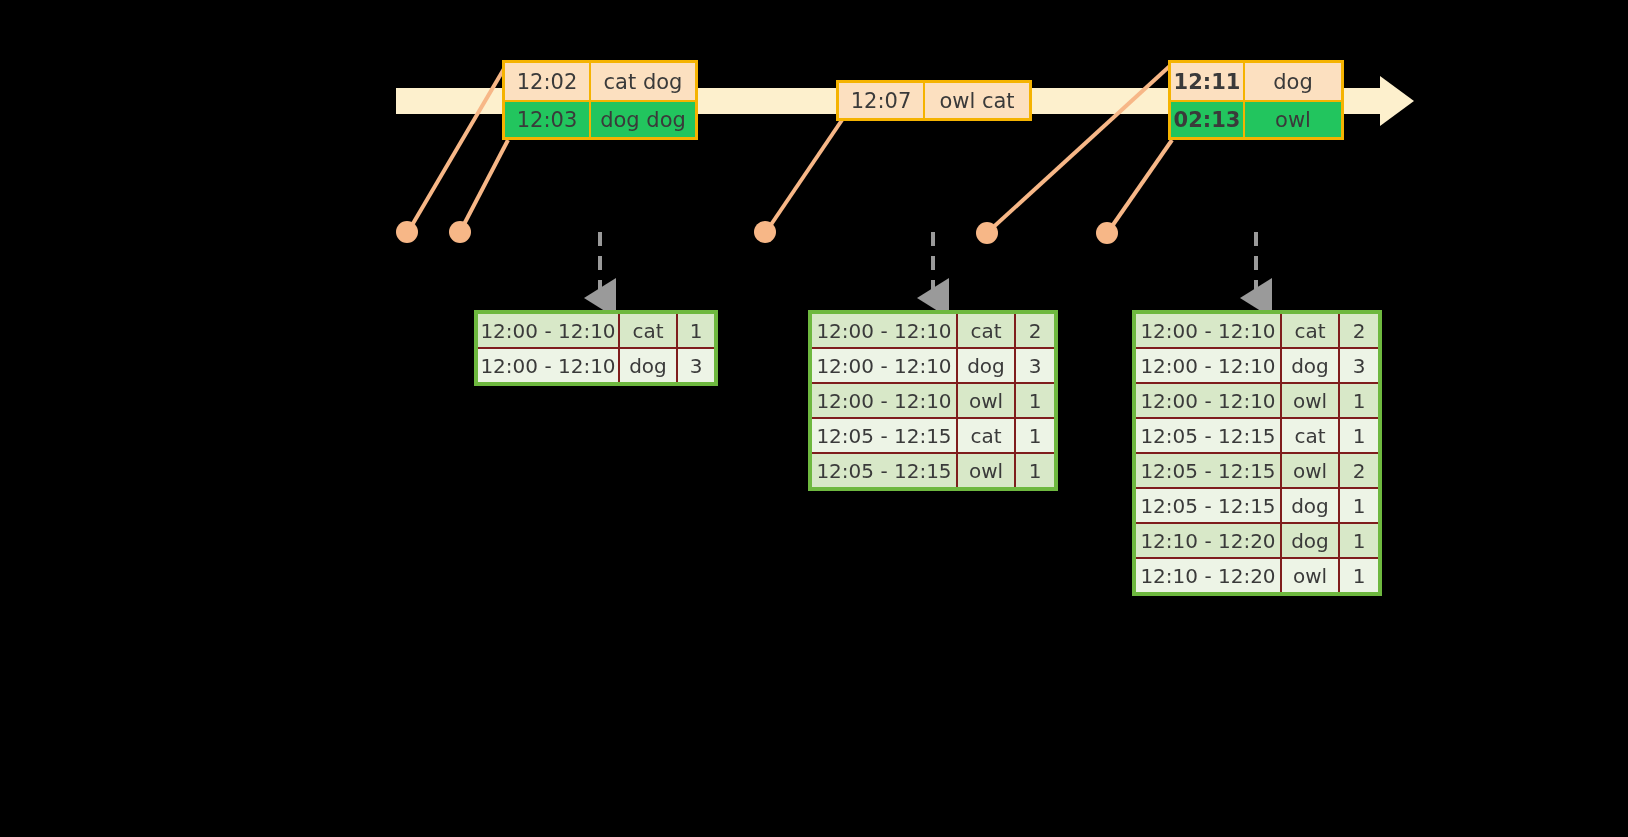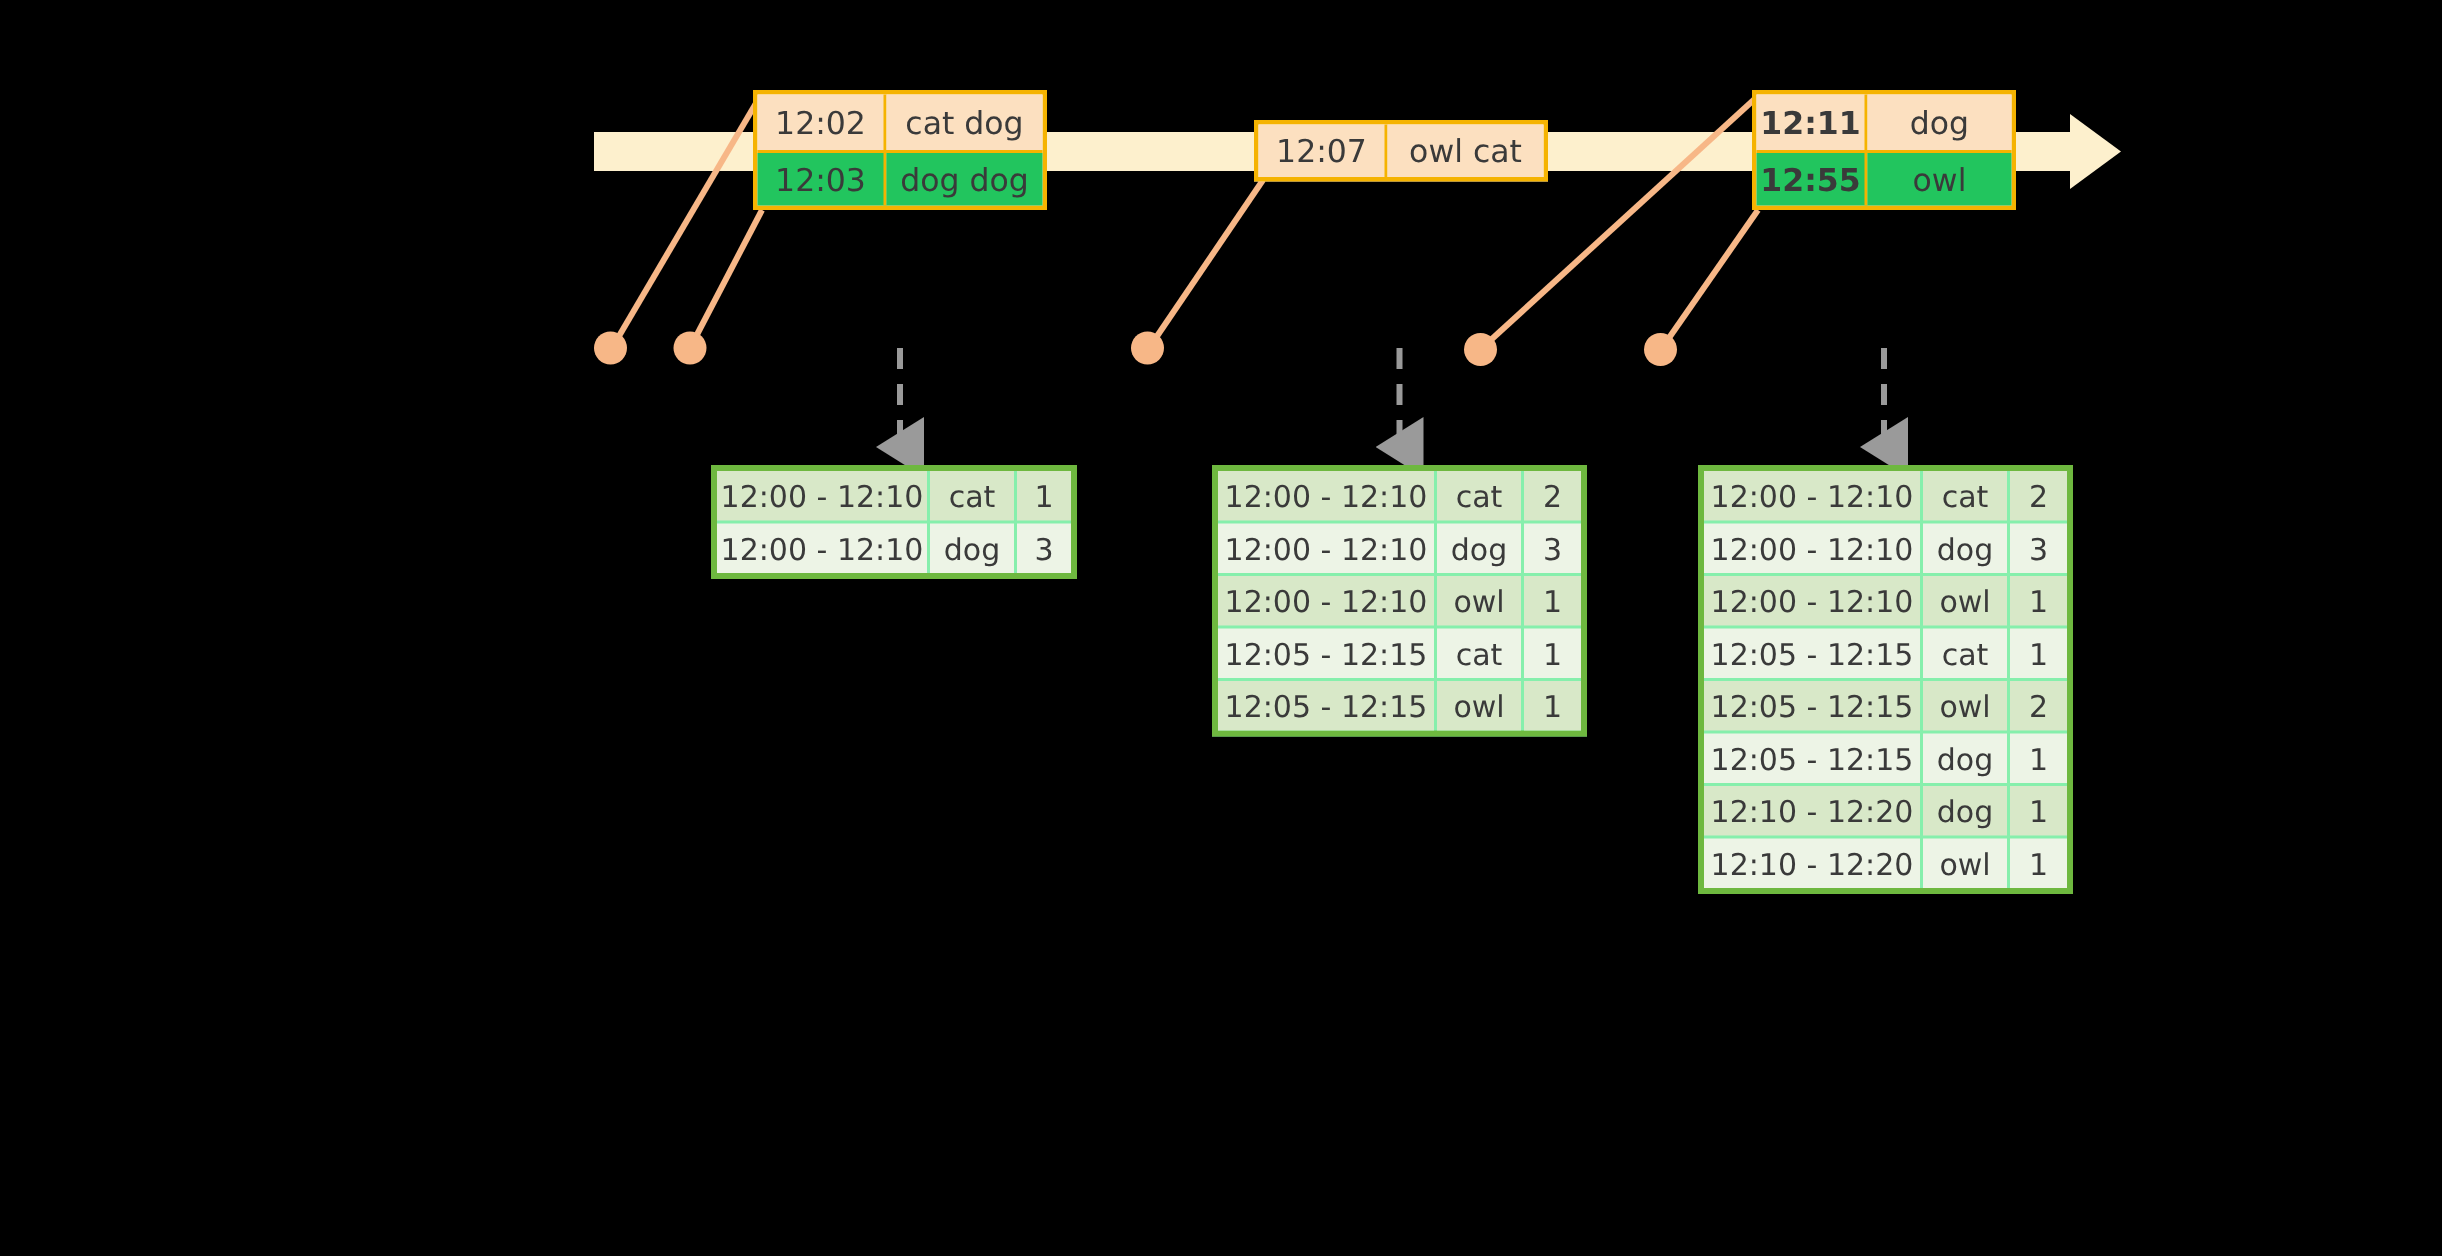--- a/index.html
+++ b/index.html
@@ -60,21 +60,21 @@
     pointer-events:none;}
 
   
   svg.darrows{position:absolute;left:0;top:0;width:1628px;height:837px;
     pointer-events:none;}
 
   
   .res-table{
     position:absolute;
     border:4px solid #6eb83f;
-    background:#86efac;
+    background:#7f1d1d;
     box-sizing:border-box;
     display:flex;flex-direction:column;
     gap:2px;
   }
   .res-row{display:flex;gap:2px;}
   .res-cell{
     display:flex;align-items:center;justify-content:center;
     font-size:20px;color:#3a3a3a;height:33px;box-sizing:border-box;
     background:#edf4e6;
   }
@@ -143,21 +143,21 @@
       <div class="evt-cell words">owl cat</div>
     </div>
   </div>
 
   <div class="evt-box" id="evt3">
     <div class="evt-row shade">
       <div class="evt-cell time">12:11</div>
       <div class="evt-cell words">dog</div>
     </div>
     <div class="evt-row">
-      <div class="evt-cell time">12:55</div>
+      <div class="evt-cell time">02:13</div>
       <div class="evt-cell words">owl</div>
     </div>
   </div>
 
   <div class="res-table" id="res1">
       <div class="res-row alt">
         <div class="res-cell win">12:00 - 12:10</div>
         <div class="res-cell word">cat</div>
         <div class="res-cell cnt">1</div>
       </div>

